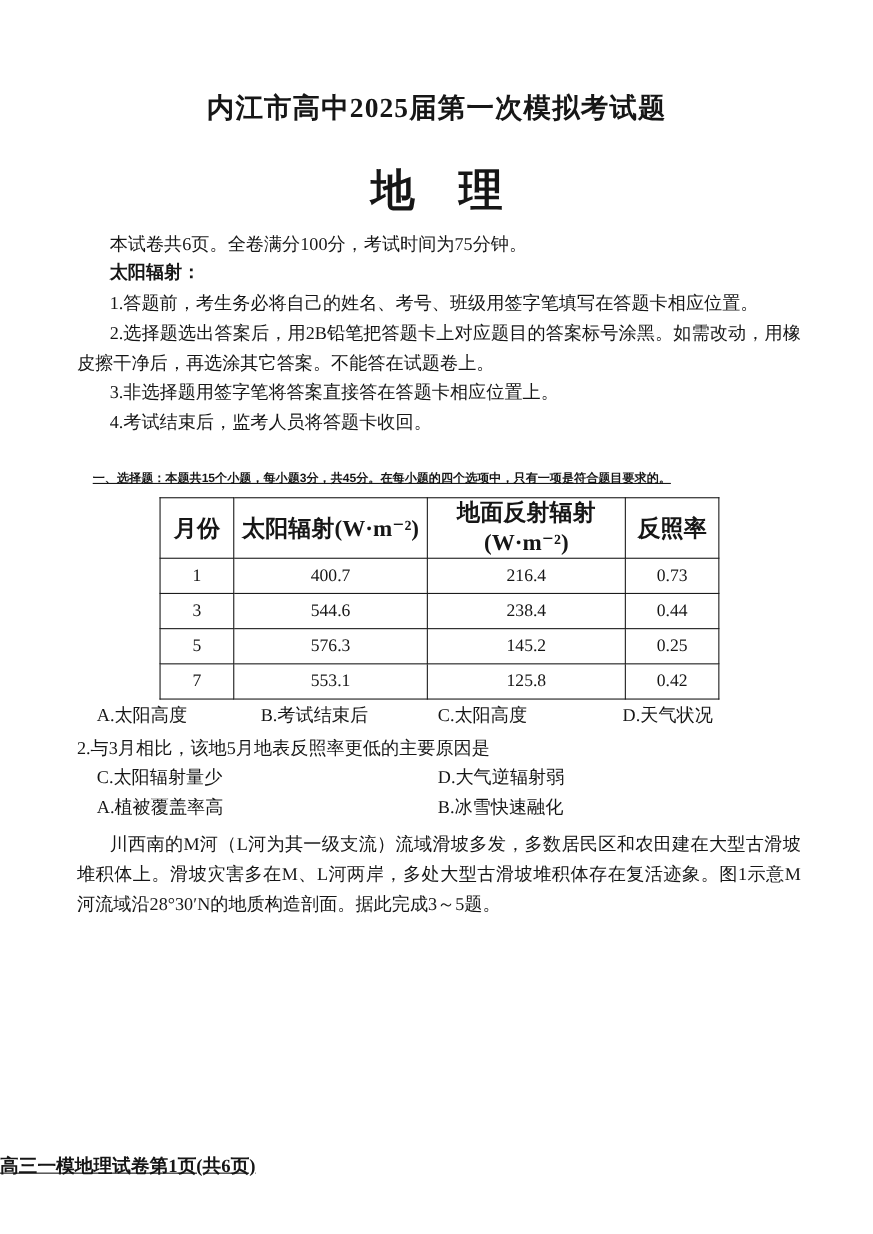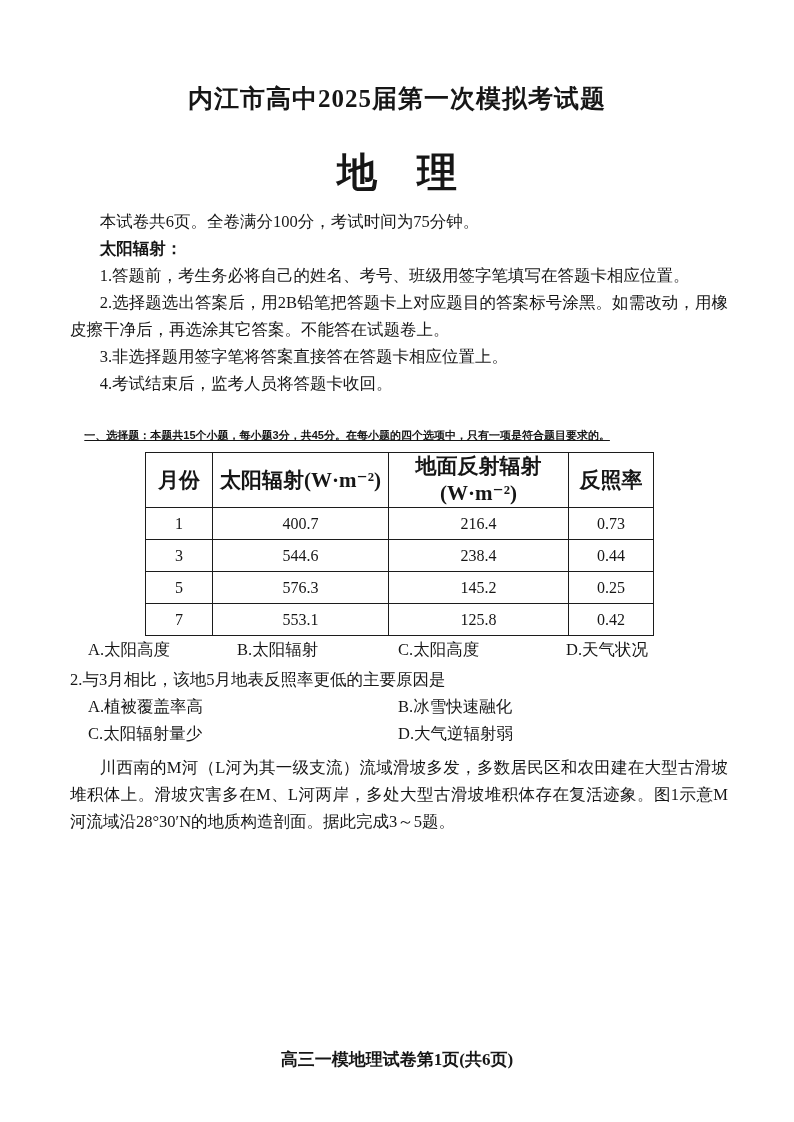--- a/index.html
+++ b/index.html
@@ -75,23 +75,23 @@
   .opts-row { padding-left:18px; line-height:27px; }
   .opt { display:inline-block; }
   .opt-q1-a { width:149px; }
   .opt-q1-b { width:161px; }
   .opt-q1-c { width:168px; }
   .opt-col1 { width:310px; }
   .passage2 { margin-top:7px !important; }
   .page-footer {
     position:absolute;
     left:0; right:0; top:1048px;
-    text-align:center;
     font-size:17px; font-weight:700;
     color:#161616;
+    text-decoration:underline;
   }
 </style>
 </head>
 <body>
 
 <div class="page">
 
   <h1 class="exam-title">内江市高中2025届第一次模拟考试题</h1>
   <h2 class="subject-title">地　理</h2>
 
@@ -147,29 +147,29 @@
             <td>7</td>
             <td>553.1</td>
             <td>125.8</td>
             <td>0.42</td>
           </tr>
         </tbody>
       </table>
     </div>
 
     <div class="opts-row">
-      <span class="opt opt-q1-a">A.太阳高度</span><span class="opt opt-q1-b">B.太阳辐射</span><span class="opt opt-q1-c">C.太阳高度</span><span class="opt">D.天气状况</span>
+      <span class="opt opt-q1-a">A.太阳高度</span><span class="opt opt-q1-b">B.考试结束后</span><span class="opt opt-q1-c">C.太阳高度</span><span class="opt">D.天气状况</span>
     </div>
 
     <p class="stem">2.与3月相比，该地5月地表反照率更低的主要原因是</p>
     <div class="opts-row">
-      <span class="opt opt-col1">A.植被覆盖率高</span><span class="opt">B.冰雪快速融化</span>
+      <span class="opt opt-col1">C.太阳辐射量少</span><span class="opt">D.大气逆辐射弱</span>
     </div>
     <div class="opts-row">
-      <span class="opt opt-col1">C.太阳辐射量少</span><span class="opt">D.大气逆辐射弱</span>
+      <span class="opt opt-col1">A.植被覆盖率高</span><span class="opt">B.冰雪快速融化</span>
     </div>
 
     <p class="indent passage2">川西南的M河（L河为其一级支流）流域滑坡多发，多数居民区和农田建在大型古滑坡堆积体上。滑坡灾害多在M、L河两岸，多处大型古滑坡堆积体存在复活迹象。图1示意M河流域沿28°30′N的地质构造剖面。据此完成3～5题。</p>
 
   </div>
 
   <div class="page-footer">高三一模地理试卷第1页(共6页)</div>
 
 </div>
 

